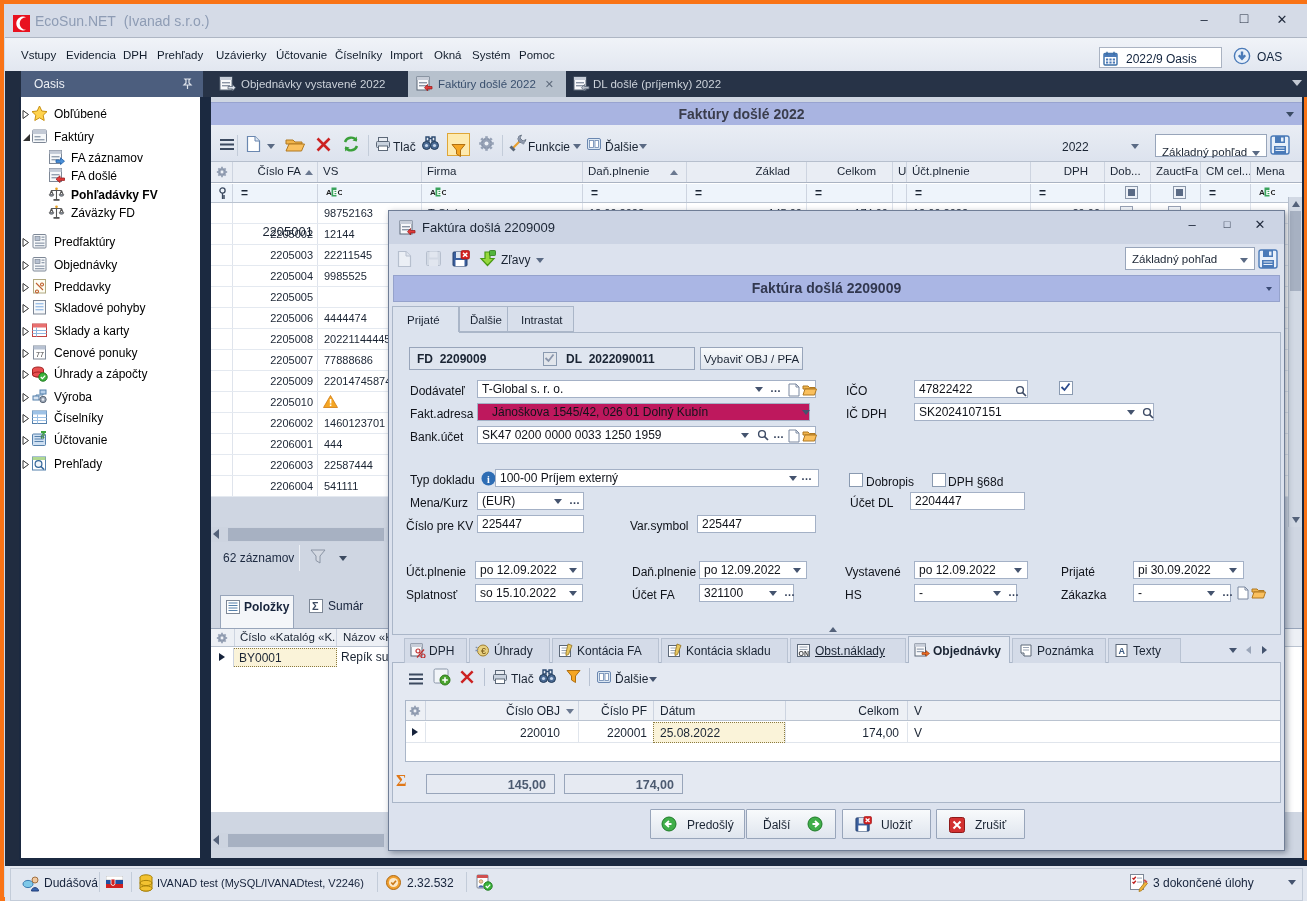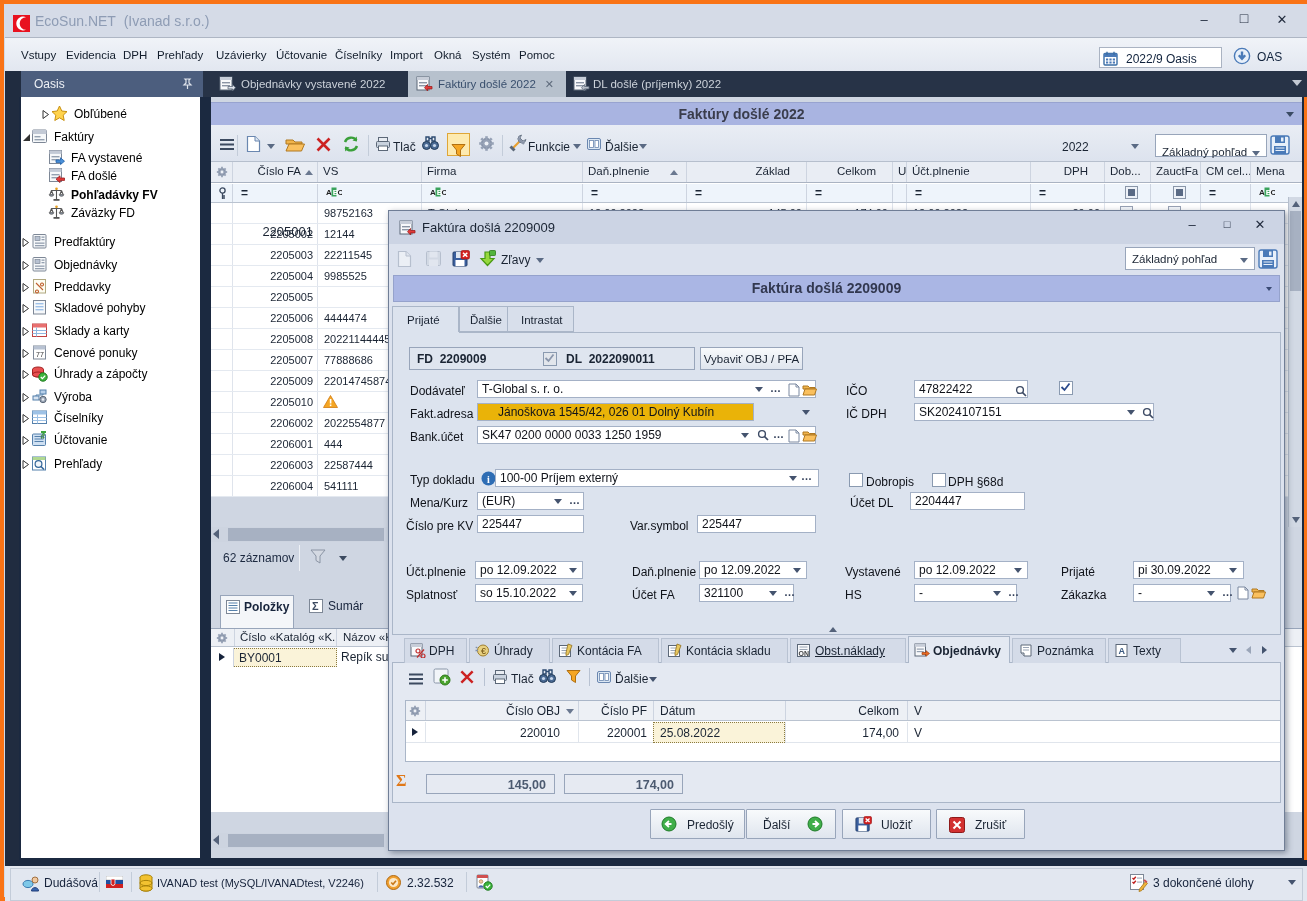--- a/index.html
+++ b/index.html
@@ -126,21 +126,21 @@
           <rect x="3" y="9" width="8" height="1.4" fill="#8a94a4"></rect>
           <path d="M16 10.5 l-4.5 0 0 -2 -3 3.2 3 3.2 0 -2 4.5 0 Z" fill="#b9bfc9" stroke="#5c6878" stroke-width="0.8"></path>
         </svg>
       <span style="margin-left:27px;">DL došlé (príjemky) 2022</span>
     </div>
     <div style="position:absolute; right:8px; top:9px; width:0; height:0; border-left:5px solid transparent; border-right:5px solid transparent; border-top:6px solid #c3c9d3;"></div>
   </div>
   <div style="position:absolute;left:1px;top:67px;width:16px;height:795px;background:#202c40;"></div>
   <div style="position:absolute;left:198px;top:93px;width:9px;height:763px;background:#1b2940;"></div>
   <div id="sidebar">
-    <div class="tree-item" style="top:8px;margin-left:20px;">
+    <div class="tree-item" style="top:8px;">
         <svg class="arr" width="8" height="9">
           <path d="M1 0.5 L6.5 4.5 L1 8.5 Z" fill="none" stroke="#333" stroke-width="1"></path>
         </svg>
         <svg class="ico" viewBox="0 0 17 17">
           <path d="M8.5 1 L10.8 6 L16 6.6 L12.2 10.2 L13.2 15.5 L8.5 12.8 L3.8 15.5 L4.8 10.2 L1 6.6 L6.2 6 Z" fill="#ffd34d" stroke="#c89010" stroke-width="1"></path>
         </svg>
         <span class="lbl">Obľúbené</span>
       </div>
     <div class="tree-item" style="top:31px;">
         <svg class="arr" width="9" height="9">
@@ -155,21 +155,21 @@
         <span class="lbl">Faktúry</span>
       </div>
     <div class="tree-item tree-child" style="top:52px;">
         <svg class="ico" viewBox="0 0 17 17">
           <rect x="1.5" y="1.5" width="12" height="13" fill="#f6f8fa" stroke="#7d8796"></rect>
           <rect x="1.5" y="1.5" width="12" height="3.4" fill="#c3cad6"></rect>
           <rect x="3.5" y="7" width="8" height="1.4" fill="#94a0b0"></rect>
           <rect x="3.5" y="10" width="8" height="1.4" fill="#94a0b0"></rect>
           <path d="M8 11 l4.5 0 0 -2.2 4 3.4 -4 3.4 0 -2.2 -4.5 0 Z" fill="#4a90d9" stroke="#1f5fa8" stroke-width="0.8"></path>
         </svg>
-        <span class="lbl">FA vystavené</span>
+        <span class="lbl">FA záznamov</span>
       </div>
     <div class="tree-item tree-child" style="top:70px;">
         <svg class="ico" viewBox="0 0 17 17">
           <rect x="1.5" y="1.5" width="12" height="13" fill="#f6f8fa" stroke="#7d8796"></rect>
           <rect x="1.5" y="1.5" width="12" height="3.4" fill="#c3cad6"></rect>
           <rect x="3.5" y="7" width="8" height="1.4" fill="#94a0b0"></rect>
           <rect x="3.5" y="10" width="8" height="1.4" fill="#94a0b0"></rect>
           <path d="M16.5 11 l-4.5 0 0 -2.2 -4 3.4 4 3.4 0 -2.2 4.5 0 Z" fill="#e23b3b" stroke="#9c1f1f" stroke-width="0.8"></path>
         </svg>
         <span class="lbl">FA došlé</span>
@@ -691,21 +691,21 @@
       <div style="position:absolute;left:819px;top:0;width:1px;height:100%;background:#dfe4ec;"></div>
       <div style="position:absolute;left:893px;top:0;width:1px;height:100%;background:#dfe4ec;"></div>
       <div style="position:absolute;left:939px;top:0;width:1px;height:100%;background:#dfe4ec;"></div>
       <div style="position:absolute;left:989px;top:0;width:1px;height:100%;background:#dfe4ec;"></div>
       <div style="position:absolute;left:1039px;top:0;width:1px;height:100%;background:#dfe4ec;"></div>
       <div style="position:absolute;left:1077px;top:0;width:1px;height:100%;background:#dfe4ec;"></div>
       <div style="position:absolute;left:0;bottom:0;width:100%;height:1px;background:#e4e9f0;"></div>
       </div>
       <div style="position:absolute;left:0;top:316px;width:1091px;height:21px;">
       <div style="position:absolute;left:21px;top:0;width:85px;height:100%;text-align:right;padding:4px 4px 0 0;font-size:11px;">2206002</div>
-      <div style="position:absolute;left:106px;top:0;width:104px;height:100%;padding:4px 0 0 7px;font-size:11px;white-space:nowrap;overflow:hidden;">2022554877</div>
+      <div style="position:absolute;left:106px;top:0;width:104px;height:100%;padding:4px 0 0 7px;font-size:11px;white-space:nowrap;overflow:hidden;">1460123701</div>
       <div style="position:absolute;left:21px;top:0;width:1px;height:100%;background:#dfe4ec;"></div>
       <div style="position:absolute;left:106px;top:0;width:1px;height:100%;background:#dfe4ec;"></div>
       <div style="position:absolute;left:210px;top:0;width:1px;height:100%;background:#dfe4ec;"></div>
       <div style="position:absolute;left:371px;top:0;width:1px;height:100%;background:#dfe4ec;"></div>
       <div style="position:absolute;left:475px;top:0;width:1px;height:100%;background:#dfe4ec;"></div>
       <div style="position:absolute;left:595px;top:0;width:1px;height:100%;background:#dfe4ec;"></div>
       <div style="position:absolute;left:681px;top:0;width:1px;height:100%;background:#dfe4ec;"></div>
       <div style="position:absolute;left:695px;top:0;width:1px;height:100%;background:#dfe4ec;"></div>
       <div style="position:absolute;left:819px;top:0;width:1px;height:100%;background:#dfe4ec;"></div>
       <div style="position:absolute;left:893px;top:0;width:1px;height:100%;background:#dfe4ec;"></div>
@@ -916,21 +916,21 @@
     <div class="dlg-input" style="left:525px;top:169px;width:114px;height:18px;background:#fff;border-color:#a4b1c6;padding-left:4px;">47822422</div>
     <svg style="position:absolute;left:626px;top:174px;" width="12" height="12" viewBox="0 0 12 12">
         <circle cx="5" cy="5" r="3.4" fill="none" stroke="#3c4a64" stroke-width="1.4"></circle>
         <line x1="7.6" y1="7.6" x2="11" y2="11" stroke="#3c4a64" stroke-width="1.6"></line>
       </svg>
     <svg style="position:absolute;left:670px;top:170px;" width="14" height="14" viewBox="0 0 14 14">
         <rect x="0.5" y="0.5" width="13" height="13" fill="#fff" stroke="#8a9ab0"></rect>
         <path d="M2.5 6 l3 3 5 -6.5" stroke="#2b4a8c" stroke-width="1.8" fill="none"></path>
       </svg>
     <div class="dlg-label" style="left:21px;top:196px;">Fakt.adresa</div>
-    <div class="dlg-input" style="left:88px;top:192px;width:277px;height:18px;background:#eab308;border-color:#a4b1c6;padding-left:20px;">Jánoškova 1545/42, 026 01 Dolný Kubín</div>
+    <div class="dlg-input" style="left:88px;top:192px;width:333px;height:18px;background:#be185d;border-color:#a4b1c6;padding-left:14px;">Jánoškova 1545/42, 026 01 Dolný Kubín</div>
     <div class="ddarr" style="left:413px;top:199px;border-top-color:#44536e;"></div>
     <div class="dlg-label" style="left:457px;top:196px;">IČ DPH</div>
     <div class="dlg-input" style="left:525px;top:192px;width:240px;height:18px;background:#fff;border-color:#a4b1c6;padding-left:4px;">SK2024107151</div>
     <div class="ddarr" style="left:738px;top:199px;border-top-color:#44536e;"></div>
     <svg style="position:absolute;left:753px;top:196px;" width="12" height="12" viewBox="0 0 12 12">
         <circle cx="5" cy="5" r="3.4" fill="none" stroke="#3c4a64" stroke-width="1.4"></circle>
         <line x1="7.6" y1="7.6" x2="11" y2="11" stroke="#3c4a64" stroke-width="1.6"></line>
       </svg>
     <div class="dlg-label" style="left:21px;top:219px;">Bank.účet</div>
     <div class="dlg-input" style="left:88px;top:215px;width:339px;height:18px;background:#fff;border-color:#a4b1c6;padding-left:4px;">SK47 0200 0000 0033 1250 1959</div>

